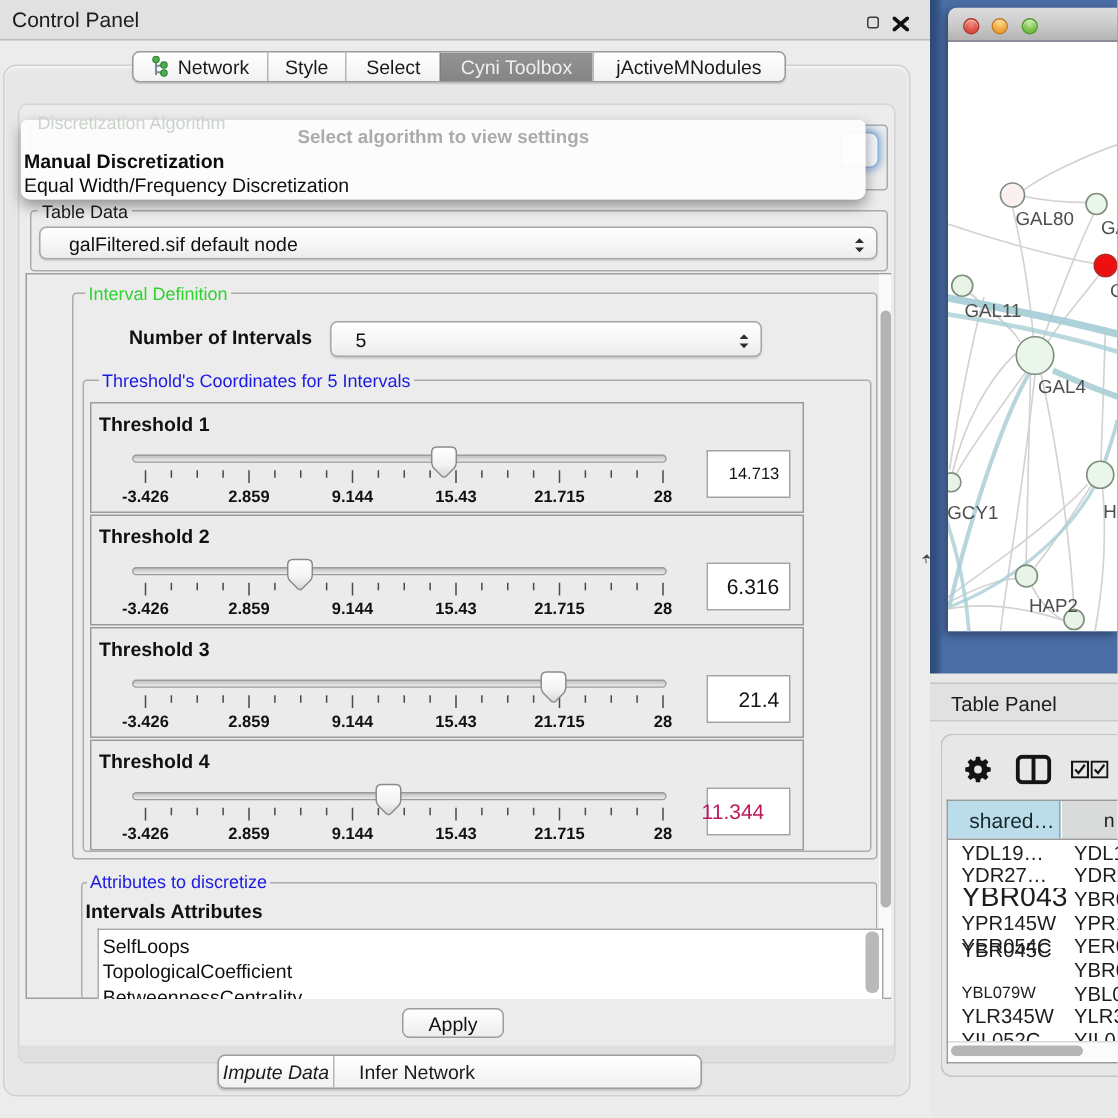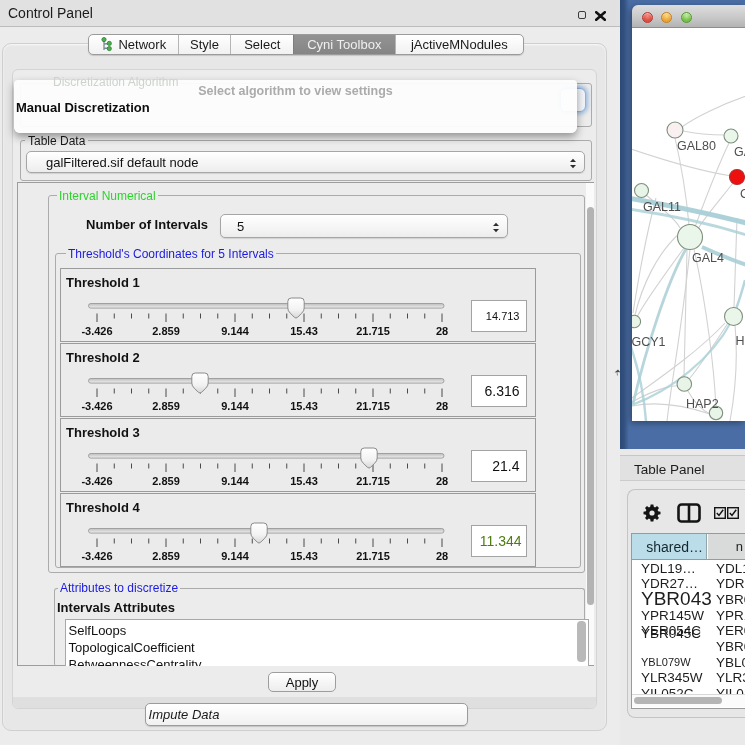--- a/index.html
+++ b/index.html
@@ -38,21 +38,21 @@
       <div class="abs" style="left:19px;top:0;height:20px;display:flex;align-items:center;font-size:13px;color:#111;">galFiltered.sif default node</div>
       <svg class="abs" style="right:7px;top:5.5px;" width="8" height="11" viewBox="0 0 8 11">
         <path d="M1 4 L4 0.8 L7 4 Z" fill="#2e2e2e"></path>
         <path d="M1 7 L4 10.2 L7 7 Z" fill="#2e2e2e"></path>
       </svg>
     </div>
 <div class="abs" style="left:17px;top:182px;width:577px;height:484px;background:#ececec;border:1px solid #9d9d9d;"></div>
 <div class="abs" style="left:586px;top:183px;width:8px;height:482px;background:#fafafa;"></div>
 <div class="abs" style="left:586.5px;top:207px;width:7px;height:398px;background:#b3b3b3;border-radius:4px;"></div>
 <div class="abs" style="left:48px;top:195px;width:537px;height:378px;border:1px solid #ababab;border-radius:3px;"></div>
-<div class="abs" style="left:57px;top:189px;background:#ececec;padding:0 2px;font-size:12px;color:#2ed32e;">Interval Numerical</div>
+<div class="abs" style="left:57px;top:189px;background:#ececec;padding:0 2px;font-size:12px;color:#2ed32e;">Interval Definition</div>
 <div class="abs" style="left:86px;top:217px;font-size:13px;font-weight:bold;color:#111;">Number of Intervals</div>
 <div class="abs" style="left:220px;top:214px;width:288px;height:24px;background:linear-gradient(180deg,#ffffff,#f3f3f3 70%,#ececec);border:1px solid #a6a6a6;border-radius:5px;box-shadow:0 1px 1px rgba(0,0,0,.12);">
       <div class="abs" style="left:16px;top:0;height:22px;display:flex;align-items:center;font-size:13px;color:#111;">5</div>
       <svg class="abs" style="right:7px;top:6.5px;" width="8" height="11" viewBox="0 0 8 11">
         <path d="M1 4 L4 0.8 L7 4 Z" fill="#2e2e2e"></path>
         <path d="M1 7 L4 10.2 L7 7 Z" fill="#2e2e2e"></path>
       </svg>
     </div>
 <div class="abs" style="left:55px;top:253px;width:526px;height:315px;border:1px solid #ababab;border-radius:3px;"></div>
 <div class="abs" style="left:66px;top:247px;background:#ececec;padding:0 2px;font-size:12px;color:#1a1ae0;">Threshold's Coordinates for 5 Intervals</div>
@@ -117,31 +117,32 @@
       <rect x="28.5" y="35.5" width="355.5" height="4.6" rx="2.3" fill="url(#gg)" stroke="#9a9a9a" stroke-width="0.9"></rect>
       <path d="M37.00 45.5 L37.00 54 M54.25 45.5 L54.25 50.5 M71.50 45.5 L71.50 50.5 M88.75 45.5 L88.75 50.5 M106.00 45.5 L106.00 54 M123.25 45.5 L123.25 50.5 M140.50 45.5 L140.50 50.5 M157.75 45.5 L157.75 50.5 M175.00 45.5 L175.00 54 M192.25 45.5 L192.25 50.5 M209.50 45.5 L209.50 50.5 M226.75 45.5 L226.75 50.5 M244.00 45.5 L244.00 54 M261.25 45.5 L261.25 50.5 M278.50 45.5 L278.50 50.5 M295.75 45.5 L295.75 50.5 M313.00 45.5 L313.00 54 M330.25 45.5 L330.25 50.5 M347.50 45.5 L347.50 50.5 M364.75 45.5 L364.75 50.5 M382.00 45.5 L382.00 54" stroke="#4a4a4a" stroke-width="1"></path>
       <text x="37" y="66.5" font-size="11" font-weight="bold" fill="#111" text-anchor="middle" font-family="Liberation Sans">-3.426</text>
       <text x="106" y="66.5" font-size="11" font-weight="bold" fill="#111" text-anchor="middle" font-family="Liberation Sans">2.859</text>
       <text x="175" y="66.5" font-size="11" font-weight="bold" fill="#111" text-anchor="middle" font-family="Liberation Sans">9.144</text>
       <text x="244" y="66.5" font-size="11" font-weight="bold" fill="#111" text-anchor="middle" font-family="Liberation Sans">15.43</text>
       <text x="313" y="66.5" font-size="11" font-weight="bold" fill="#111" text-anchor="middle" font-family="Liberation Sans">21.715</text>
       <text x="382" y="66.5" font-size="11" font-weight="bold" fill="#111" text-anchor="middle" font-family="Liberation Sans">28</text>
       <path d="M190.8 33.5 Q190.8 30 194.3 30 L203.7 30 Q207.2 30 207.2 33.5 L207.2 40 Q207.2 43 204.7 45.2 L200.6 49.3 Q199 50.8 197.4 49.3 L193.3 45.2 Q190.8 43 190.8 40 Z" fill="url(#tg)" stroke="#8a8a8a" stroke-width="1"></path>
     </svg>
-    <div class="abs" style="left:470.5px;top:525px;width:56px;height:32px;background:#fff;border:1px solid #a3a3a3;font-size:14px;color:#4d7c0f;display:flex;align-items:center;justify-content:flex-end;padding-right:4px;">11.344</div>
+    <div class="abs" style="left:470.5px;top:525px;width:56px;height:32px;background:#fff;border:1px solid #a3a3a3;font-size:14px;color:#be185d;display:flex;align-items:center;justify-content:flex-end;padding-right:16px;">11.344</div>
 <div class="abs" style="left:54px;top:588px;width:531px;height:78px;border:1px solid #ababab;border-radius:3px;border-bottom:none;"></div>
 <div class="abs" style="left:58px;top:581px;background:#ececec;padding:0 2px;font-size:12px;color:#1a1ae0;">Attributes to discretize</div>
 <div class="abs" style="left:57px;top:600px;font-size:13px;font-weight:bold;color:#111;">Intervals Attributes</div>
 <div class="abs" style="left:65px;top:619px;width:524px;height:47px;background:#ffffff;border:1px solid #a8a8a8;border-bottom:none;overflow:hidden;">
       <div style="padding:2px 0 0 2.5px;font-size:13px;color:#111;line-height:17px;">SelfLoops<br>TopologicalCoefficient<br>BetweennessCentrality</div>
       <div class="abs" style="right:2px;top:1px;width:9px;height:41px;background:#b9b9b9;border-radius:4px;"></div>
     </div>
 <div class="abs" style="left:268px;top:672px;width:68px;height:20px;background:linear-gradient(180deg,#ffffff,#ededed);border:1px solid #9d9d9d;border-radius:5px;font-size:13px;color:#111;display:flex;align-items:center;justify-content:center;">Apply</div>
 <div class="abs" style="left:145px;top:703px;height:23px;width:323px;border:1px solid #9b9b9b;border-radius:5px;background:linear-gradient(180deg,#ffffff,#f1f1f1);box-shadow:0 1px 1px rgba(0,0,0,0.15);overflow:hidden;display:flex;">
       <div style="width:76px;height:100%;color:#1a1a1a;font-size:13px;display:flex;align-items:center;justify-content:center;white-space:nowrap;font-style:italic;">Impute Data</div>
+      <div style="width:111px;height:100%;color:#1a1a1a;border-left:1px solid #b5b5b5;font-size:13px;display:flex;align-items:center;justify-content:center;white-space:nowrap;">Infer Network</div>
     </div>
 <div class="abs" style="left:620px;top:0;width:125px;height:449px;background:linear-gradient(90deg,#2c4a78 0px,#33517f 4px,#4a6da5 9px,#4a6da5);"></div>
 <div class="abs" style="left:632px;top:5px;width:113px;height:416px;border-radius:6px 0 0 0;overflow:hidden;box-shadow:-2px 2px 6px rgba(0,0,0,0.35);">
       <div class="abs" style="left:0;top:0;width:113px;height:23px;background:linear-gradient(180deg,#dedede,#c9c9c9 55%,#b3b3b3);border-bottom:1px solid #8d8d8d;"></div>
       <div class="abs" style="left:641.5px;top:11.5px;"></div>
     </div>
 <div class="abs" style="left:641.5px;top:11.5px;width:11px;height:11px;border-radius:50%;background:radial-gradient(circle at 50% 30%,#f38e86,#dc4f43 60%,#dc4f43);border:1px solid #b4362c;box-shadow:inset 0 1px 1px rgba(255,255,255,.6);"></div>
 <div class="abs" style="left:661.0px;top:11.5px;width:11px;height:11px;border-radius:50%;background:radial-gradient(circle at 50% 30%,#ffd97e,#eca439 60%,#eca439);border:1px solid #c07f1f;box-shadow:inset 0 1px 1px rgba(255,255,255,.6);"></div>
 <div class="abs" style="left:680.5px;top:11.5px;width:11px;height:11px;border-radius:50%;background:radial-gradient(circle at 50% 30%,#c4eca4,#77c04b 60%,#77c04b);border:1px solid #529a2b;box-shadow:inset 0 1px 1px rgba(255,255,255,.6);"></div>
 <svg class="abs" style="left:632px;top:28px;" width="113" height="393" viewBox="0 0 113 393">
@@ -233,15 +234,16 @@
 <div class="abs" style="left:716px;top:670.1px;width:30px;height:15.7px;font-size:13.5px;color:#1d1d1d;overflow:hidden;white-space:nowrap;display:flex;align-items:center;">YLR3</div>
 <div class="abs" style="left:641px;top:685.8px;width:70px;height:15.7px;font-size:13.5px;color:#1d1d1d;overflow:hidden;white-space:nowrap;display:flex;align-items:center;">YIL052C</div>
 <div class="abs" style="left:716px;top:685.8px;width:30px;height:15.7px;font-size:13.5px;color:#1d1d1d;overflow:hidden;white-space:nowrap;display:flex;align-items:center;">YIL0</div>
 <div class="abs" style="left:632px;top:694px;width:113px;height:13px;background:#fbfbfb;border-top:1px solid #d8d8d8;"></div>
 <div class="abs" style="left:634px;top:697.3px;width:88px;height:7px;background:#b5b5b5;border-radius:3.5px;"></div>
 <svg class="abs" style="left:614px;top:368px;" width="7" height="8" viewBox="0 0 7 8">
       <path d="M0.5 4.5 L4 1.5 L6.5 4.5 L4 4 Z" fill="#4a4a4a"></path>
       <path d="M3 4 L3.5 7.5" stroke="#8a8a8a" stroke-width="1"></path>
     </svg>
 <div class="abs" style="left:14px;top:80px;width:563px;height:53px;background:rgba(253,253,253,0.95);border-radius:4px 4px 6px 6px;box-shadow:0 4px 9px rgba(0,0,0,0.38);"></div>
-<div class="abs" style="left:25px;top:75px;font-size:12px;color:#ccd3cc;background:transparent;margin-left:28px;">Discretization Algorithm</div>
+<div class="abs" style="left:25px;top:75px;font-size:12px;color:#ccd3cc;background:transparent;">Discretization Algorithm</div>
 <div class="abs" style="left:14px;top:84px;width:563px;text-align:center;font-size:12.5px;font-weight:bold;color:#ababab;">Select algorithm to view settings</div>
 <div class="abs" style="left:16px;top:100px;font-size:13px;font-weight:bold;color:#0d0d0d;">Manual Discretization</div>
+<div class="abs" style="left:16px;top:116px;font-size:13px;color:#0d0d0d;">Equal Width/Frequency Discretization</div>
   </div>
 </body></html>

